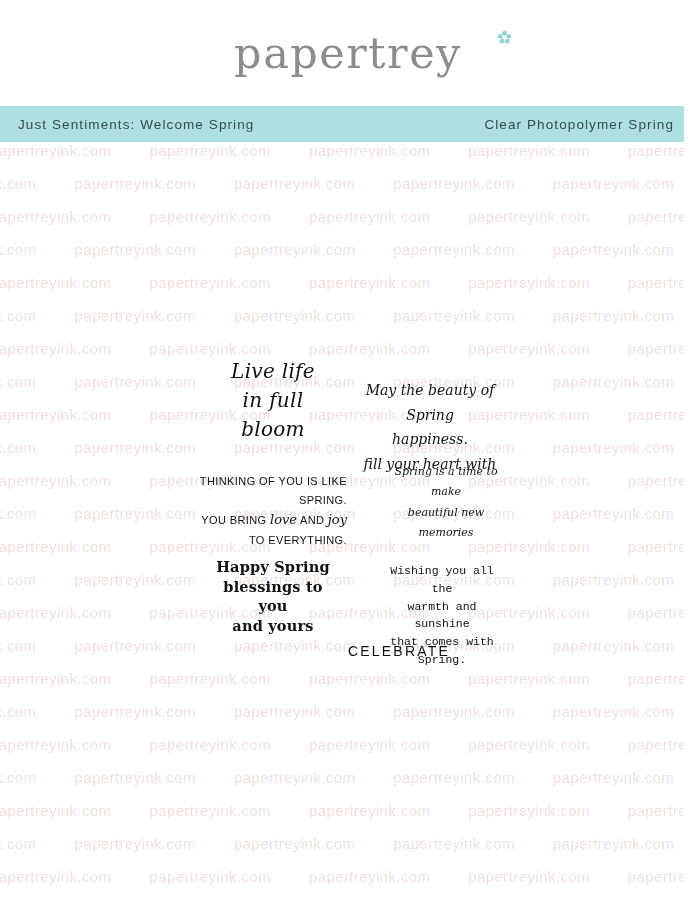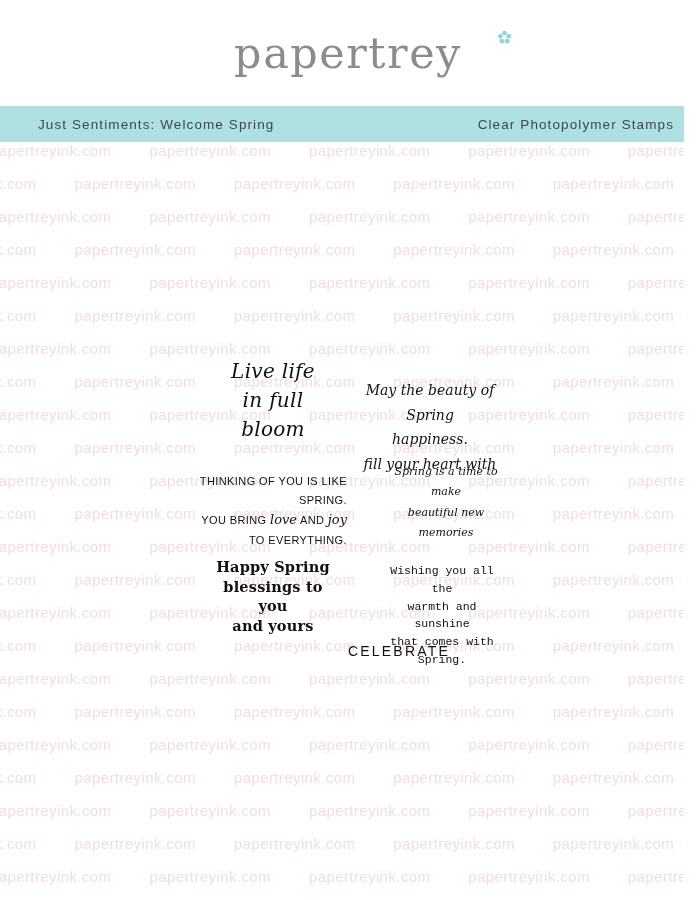--- a/index.html
+++ b/index.html
@@ -72,21 +72,21 @@
     left: 0;
     width: 696px;
     height: 36px;
     background: #aee0e2;
     display: flex;
     align-items: center;
     z-index: 5;
   }
   .title-left {
     position: absolute;
-    left: 38px;
+    left: 18px;
     font-size: 13.5px;
     letter-spacing: 1.1px;
     color: #3a4a4c;
     font-family: "Liberation Sans", sans-serif;
   }
   .title-right {
     position: absolute;
     right: 22px;
     font-size: 13.5px;
     letter-spacing: 1.1px;
@@ -262,21 +262,21 @@
         <circle cx="13.5" cy="14.9" r="3.1"></circle>
         <circle cx="6.5" cy="14.9" r="3.1"></circle>
         <circle cx="4.4" cy="8.3" r="3.1"></circle>
       </g>
       <circle cx="10" cy="10" r="2.2" fill="#ffffff"></circle>
     </svg>
   </div>
 
   <div class="title-band">
     <span class="title-left">Just Sentiments: Welcome Spring</span>
-    <span class="title-right">Clear Photopolymer Stamps</span>
+    <span class="title-right">Clear Photopolymer Spring</span>
   </div>
 
   <div class="watermarks" id="wm-layer">
       <div class="wm-row" style="top: 0px; left: -10px;">
         <span>papertreyink.com</span>
         <span>papertreyink.com</span>
         <span>papertreyink.com</span>
         <span>papertreyink.com</span>
         <span>papertreyink.com</span>
       </div>

